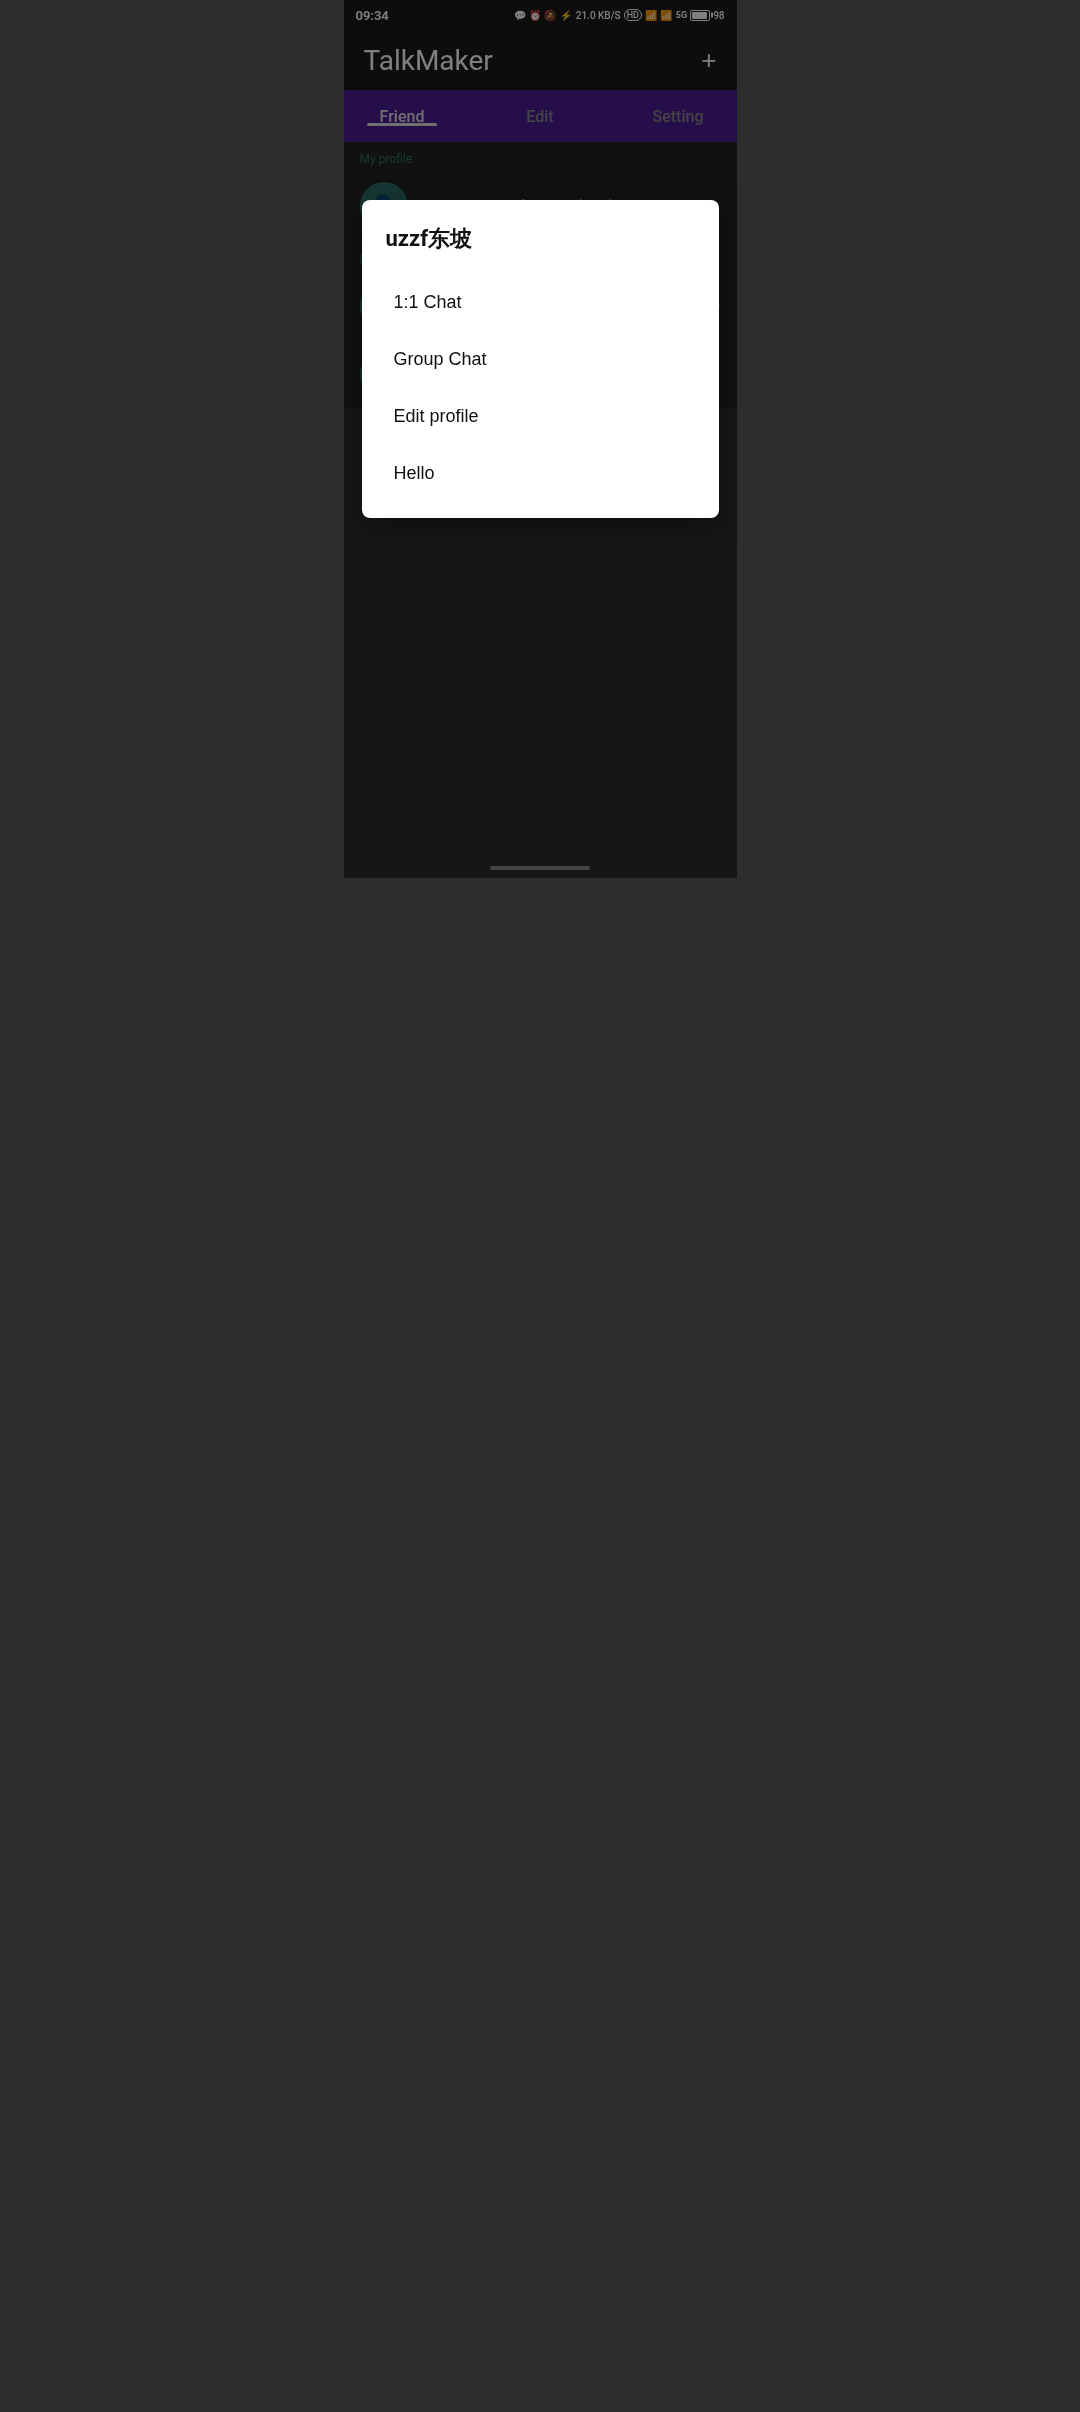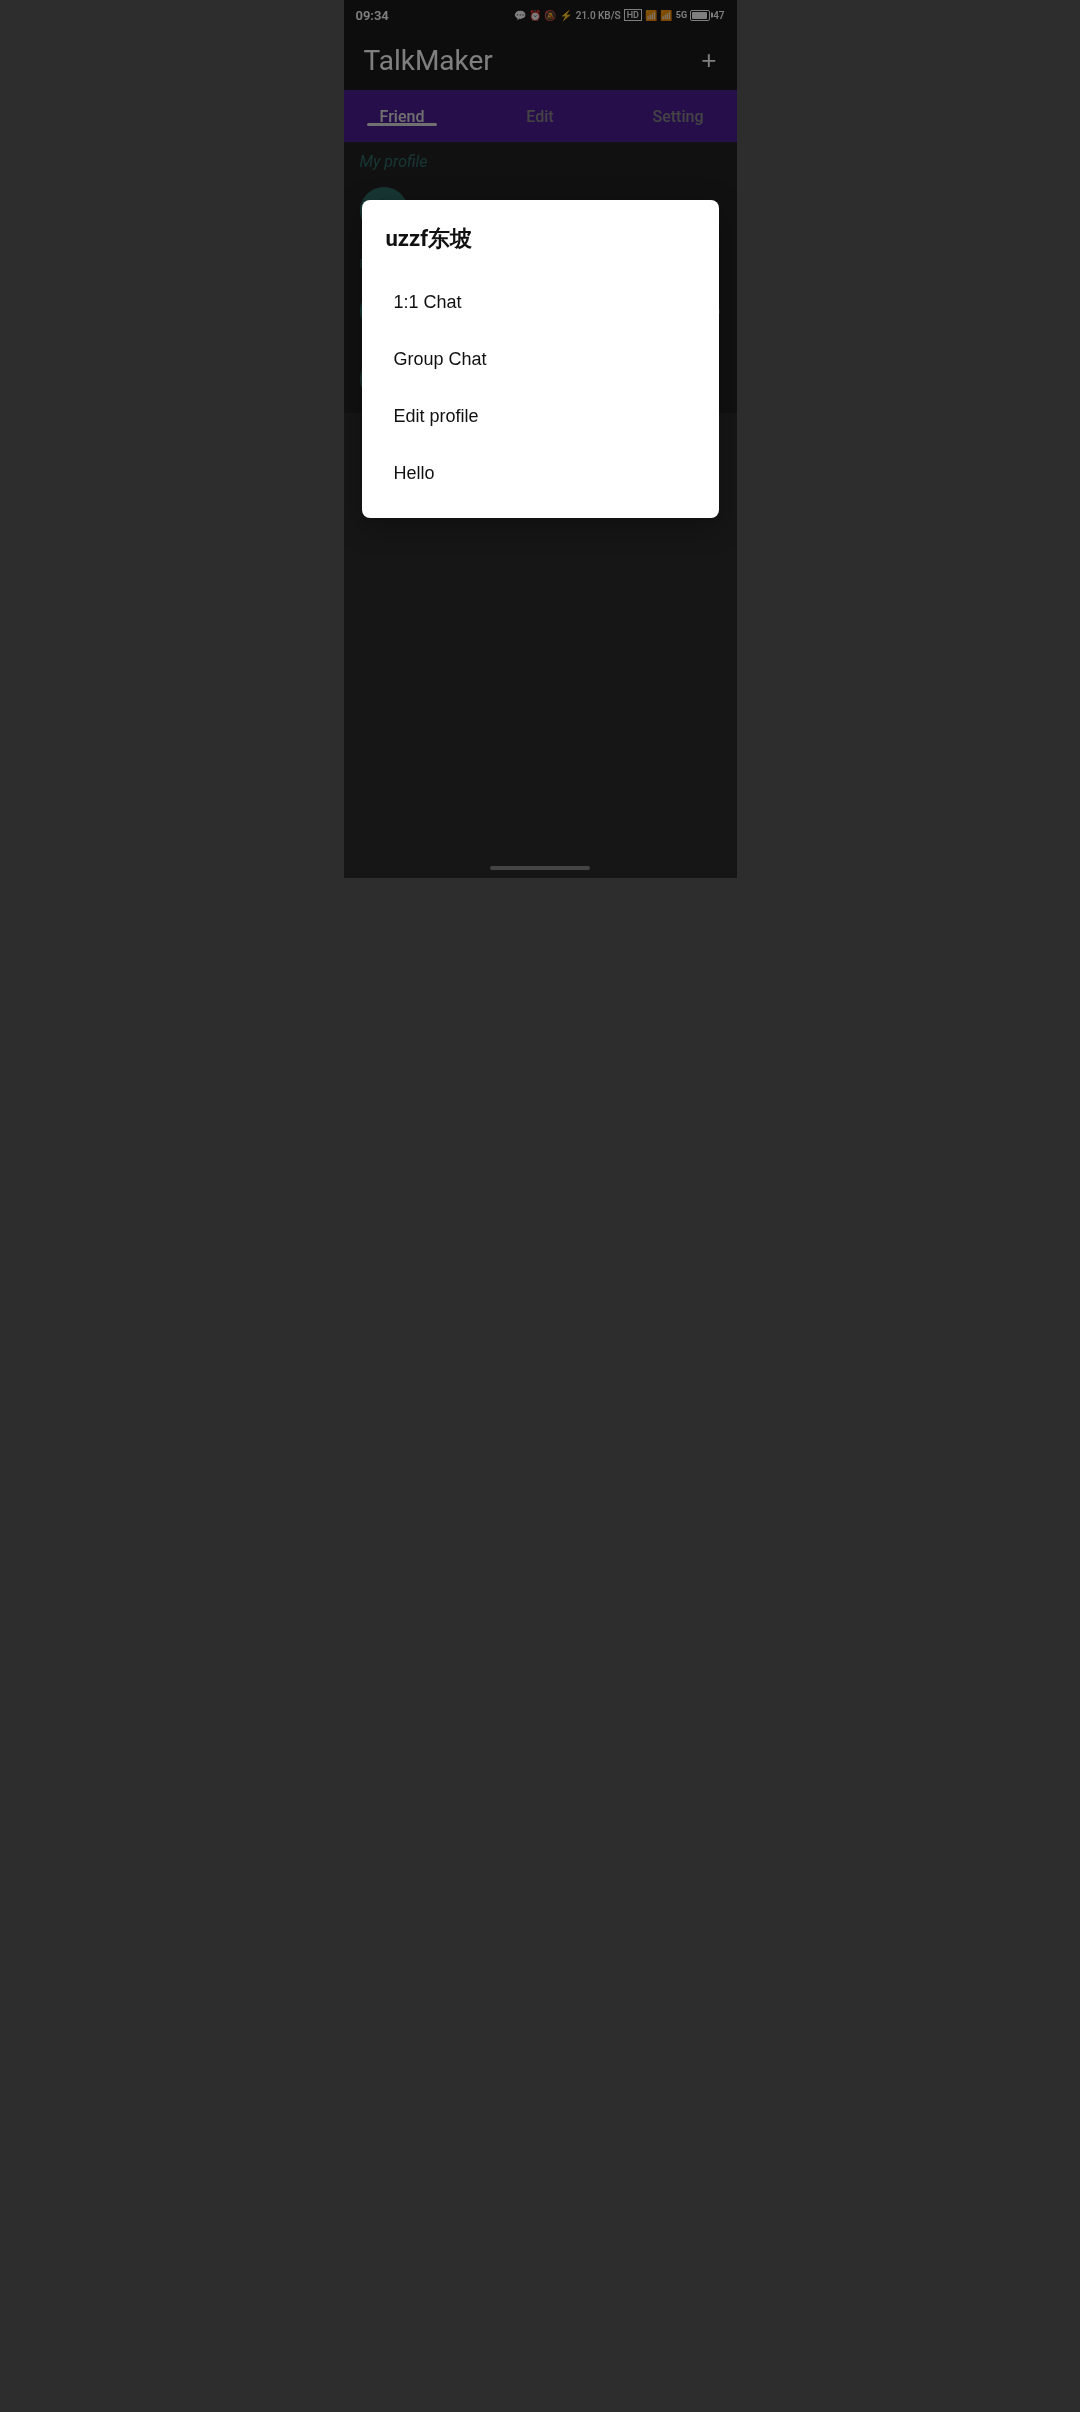--- a/index.html
+++ b/index.html
@@ -148,23 +148,22 @@
     
     .main-content {
       width: 100%;
       background: #3a3a3a;
       padding: 0;
       filter: brightness(0.6);
     }
 
     .section-label {
       color: #4db6ac;
-      font-size: 16px;
+      font-size: 12px;
       padding: 10px 16px 6px 16px;
-      font-style: italic;
     }
 
     .friend-item {
       display: flex;
       align-items: center;
       padding: 10px 16px;
       gap: 14px;
     }
 
     .avatar {
@@ -272,32 +271,32 @@
     <span class="status-icon">💬</span>
 
     <span class="status-icon">⏰</span>
 
     <span class="status-icon">🔕</span>
 
     <span class="status-icon">⚡</span>
 
     <span class="status-icon">21.0 KB/S</span>
 
-    <span class="status-icon" style="border:1px solid white;padding:0 2px;border-radius:0;font-size:9px;">HD</span>
+    <span class="status-icon" style="border:1px solid white;padding:0 2px;border-radius:6px;font-size:9px;">HD</span>
 
     <span class="status-icon">📶</span>
 
     <span class="status-icon">📶</span>
 
     <span class="status-icon" style="font-size:9px;font-weight:700;">5G</span>
 
     <div class="battery-icon">
       <div class="battery-fill"></div>
     </div>
-    <span style="font-size:10px;">47</span>
+    <span style="font-size:10px;">98</span>
   </div>
 </div>
 
 <div class="app-bar">
   <span class="app-title">TalkMaker</span>
   <button class="add-button">+</button>
 </div>
 
 <div class="tab-bar">
   <div class="tab active">

